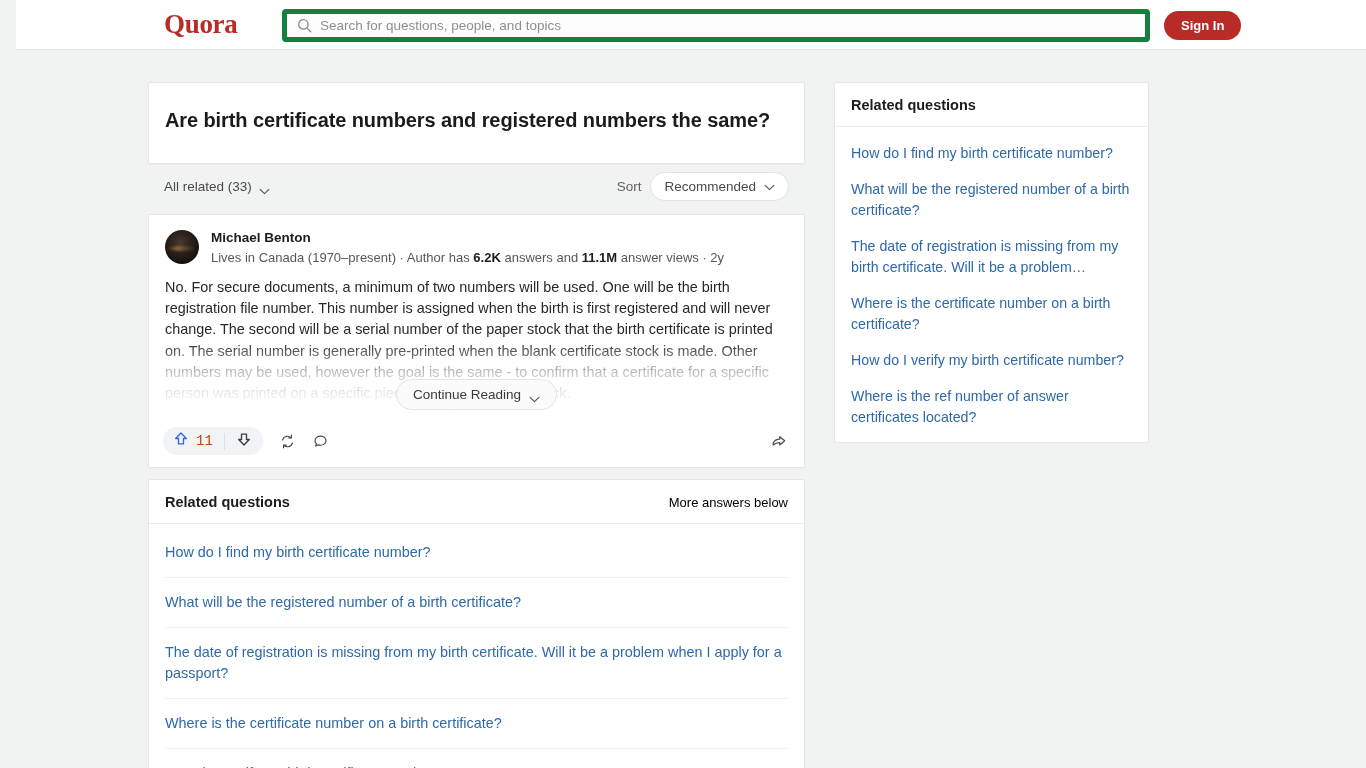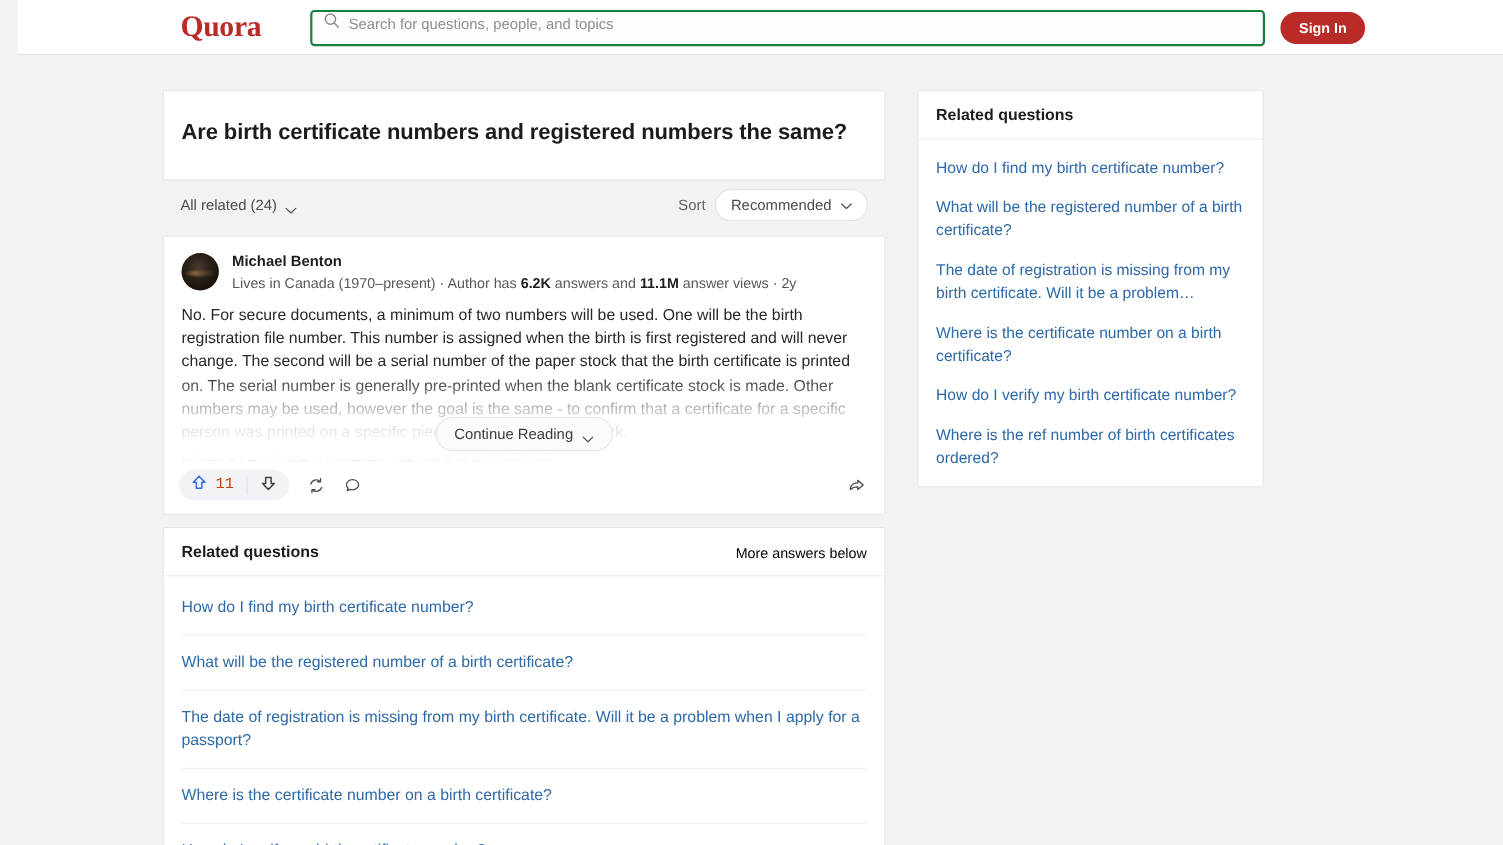--- a/index.html
+++ b/index.html
@@ -35,24 +35,24 @@
     color: #b92b27;
     letter-spacing: -0.3px;
   }
   .searchbar {
     position: absolute;
     left: 266px;
     top: 9px;
     width: 868px;
     height: 33px;
     background: #fdfdfd;
-    border: 2px solid #15803d;
+    border: 5px solid #15803d;
     border-radius: 4px;
     display: flex;
-    align-items: flex-start;
+    align-items: center;
     padding-left: 10px;
   }
   .searchbar .s-ico { width: 15px; height: 15px; flex: 0 0 auto; margin-right: 8px; }
   .searchbar input {
     border: none;
     outline: none;
     background: transparent;
     font-family: "Liberation Sans", sans-serif;
     font-size: 13.5px;
     color: #2b2b2b;
@@ -289,21 +289,21 @@
 <div class="page">
 
   <div class="main-col">
 
     <div class="card">
       <div class="q-title">Are birth certificate numbers and registered numbers the same?</div>
     </div>
 
     <div class="q-filters" style="margin:-11px 0 6px 0; padding-left:8px;">
       <div class="filter-btn">
-        <span>All related (24)</span>
+        <span>All related (33)</span>
         <span class="chev">
           <svg viewBox="0 0 12 8" width="11" height="7">
               <path d="M1 1.6L6 6.4l5-4.8" fill="none" stroke="#555" stroke-width="1.3" stroke-linecap="round" stroke-linejoin="round"></path>
             </svg>
         </span>
       </div>
       <div class="sort-wrap">
         <span class="sort-label">Sort</span>
         <div class="sort-btn">
           <span>Recommended</span>
@@ -404,18 +404,18 @@
 
   <div class="side-col">
     <div class="card">
       <div class="side-head">Related questions</div>
       <div class="side-list">
         <div class="side-item">How do I find my birth certificate number?</div>
         <div class="side-item">What will be the registered number of a birth certificate?</div>
         <div class="side-item">The date of registration is missing from my birth certificate. Will it be a problem…</div>
         <div class="side-item">Where is the certificate number on a birth certificate?</div>
         <div class="side-item">How do I verify my birth certificate number?</div>
-        <div class="side-item">Where is the ref number of birth certificates ordered?</div>
+        <div class="side-item">Where is the ref number of answer certificates located?</div>
       </div>
     </div>
   </div>
 
 </div>
 
 </body></html>

